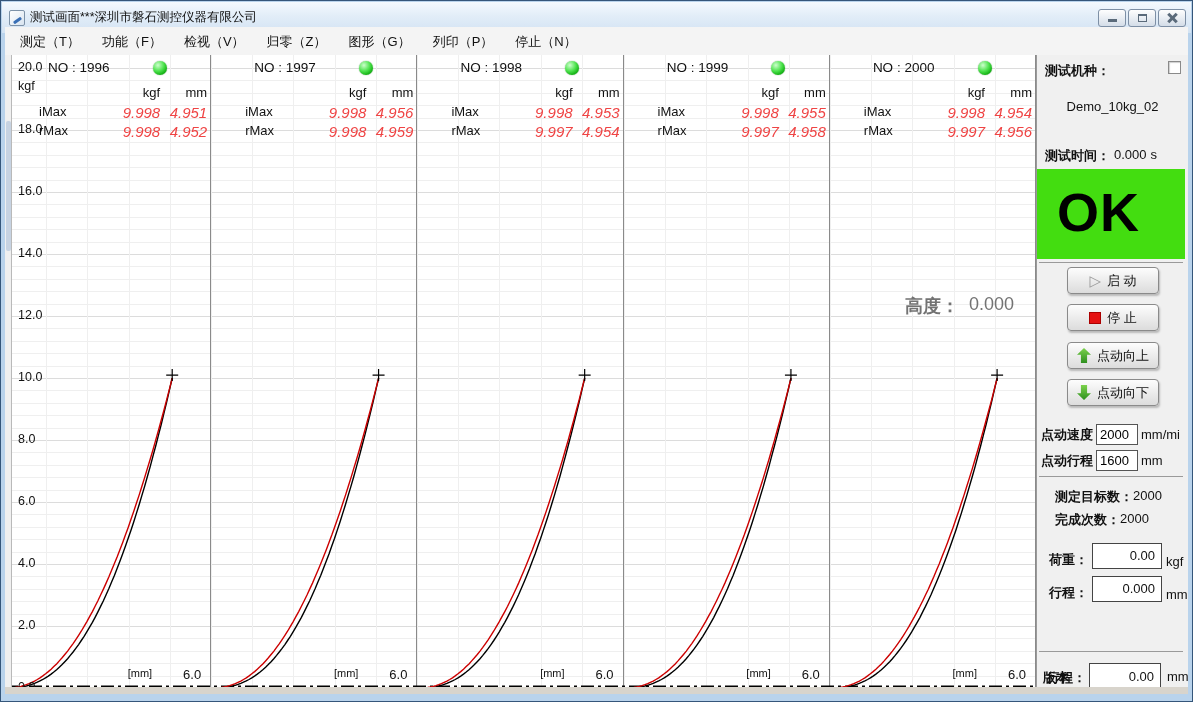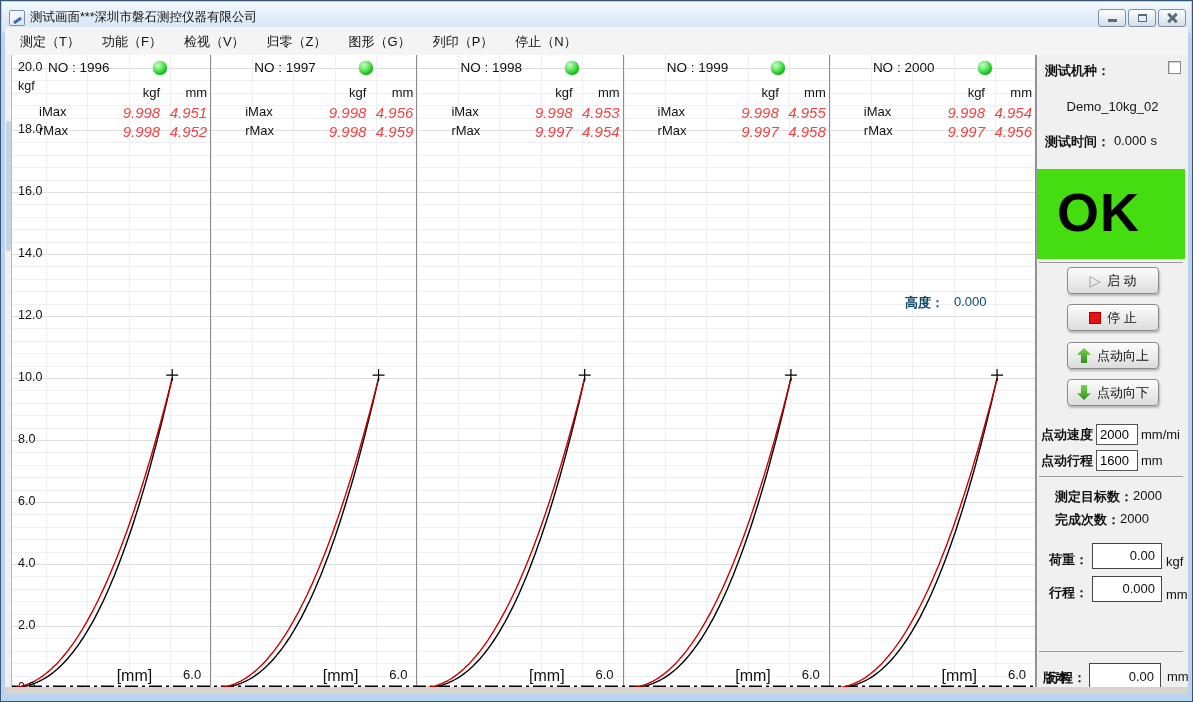--- a/index.html
+++ b/index.html
@@ -50,38 +50,38 @@
   .led { position:absolute; top:6px; left:72%; width:14px; height:14px; border-radius:50%;
          background:radial-gradient(circle at 35% 30%,#ccffcc,#4ce24c 45%,#17b317 72%,#078a07);
          box-shadow:0 0 1px #2a7a2a; }
   .col-kgf { position:absolute; right:50px; width:70px; text-align:right; }
   .col-mm  { position:absolute; right:3px;  width:60px; text-align:right; }
   .hdr-row { top:30px; font-size:13px; color:#111; }
   .imax-row { top:49px; } .rmax-row { top:68px; }
   .row-label { position:absolute; left:34px; font-size:13px; color:#111; }
   .panel:first-child .row-label { left:66px; }
   .val { font-size:15px; color:#ef4444;font-style:italic; }
-  .x-unit { position:absolute; top:612px; right:58px; font-size:16px; color:#111; }
+  .x-unit { position:absolute; top:612px; right:58px; font-size:11px; color:#111; }
   .x-max  { position:absolute; top:612px; right:9px;  font-size:13px; color:#111; }
   .ytick { position:absolute; left:13px; width:40px; font-size:12.5px; color:#111; }
   .y-unit { position:absolute; left:13px; top:24px; font-size:12.5px; color:#111; }
-  .height-label { position:absolute; left:900px; top:239px; font-size:13px; color:#0c4a6e; display:flex; gap:10px; }
+  .height-label { position:absolute; left:900px; top:239px; font-size:18px; color:#737373; display:flex; gap:10px; }
   .plot-svg { position:absolute; inset:0; pointer-events:none; }
   .vscroll { position:absolute; left:0; top:0; bottom:0; width:7px; background:#f0f0f0; border-right:1px solid #b9b9b9; }
   .vscroll-thumb { position:absolute; left:1px; width:5px; top:66px; height:130px; background:#c7d3e2; border-radius:2px; }
 
   
   .sidebar { position:absolute; left:1031px; right:0; top:0; bottom:0; background:#f0f0f0;
              border-left:1px solid #9a9a9a; font-size:13px; color:#111; overflow:hidden; }
   .sb-label { font-weight:bold; }
   .machine-label { position:absolute; top:7px; left:8px; }
   .machine-checkbox { position:absolute; top:6px; right:7px; width:13px; height:13px; background:#fff;
              border:1px solid #8a8a8a; box-shadow:inset 1px 1px 1px #cfcfcf; }
   .machine-value { position:absolute; top:44px; left:0; right:0; text-align:center; }
-  .time-row { position:absolute; top:78px; left:8px; display:flex; gap:4px; }
+  .time-row { position:absolute; top:92px; left:8px; display:flex; gap:4px; }
   .ok-panel { position:absolute; top:114px; left:0; width:148px; height:90px; background:#43dd10;
               color:#000; font-size:54px; font-weight:bold; line-height:86px; padding-left:20px;
               font-family:"Liberation Sans",sans-serif; letter-spacing:1px; }
   .sep { position:absolute; left:2px; right:5px; border-top:1px solid #9a9a9a; }
   .sep1 { top:207px; } .sep2 { top:421px; } .sep3 { top:596px; }
   .btn { position:absolute; left:30px; width:92px; height:27px; border:1px solid #8a8a8a; border-radius:4px;
          background:linear-gradient(#fdfdfd,#e9e9e9 60%,#dcdcdc); box-shadow:1px 2px 2px #b9b9b9;
          display:flex; align-items:center; justify-content:center; gap:6px; font-size:13px; cursor:pointer; }
   .btn-start { top:212px; } .btn-stop { top:249px; } .btn-up { top:287px; } .btn-down { top:324px; }
   .icon-play { color:#9a9a9a; font-size:15px; line-height:15px; }

